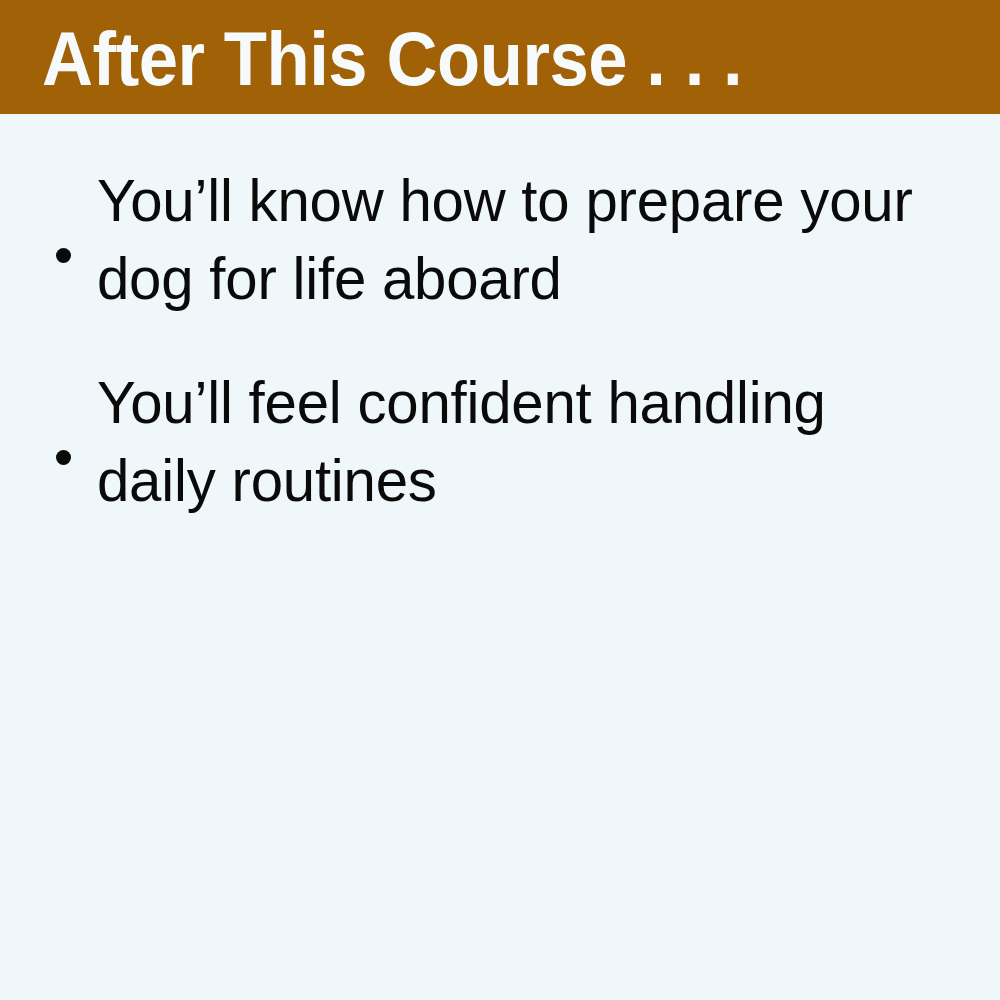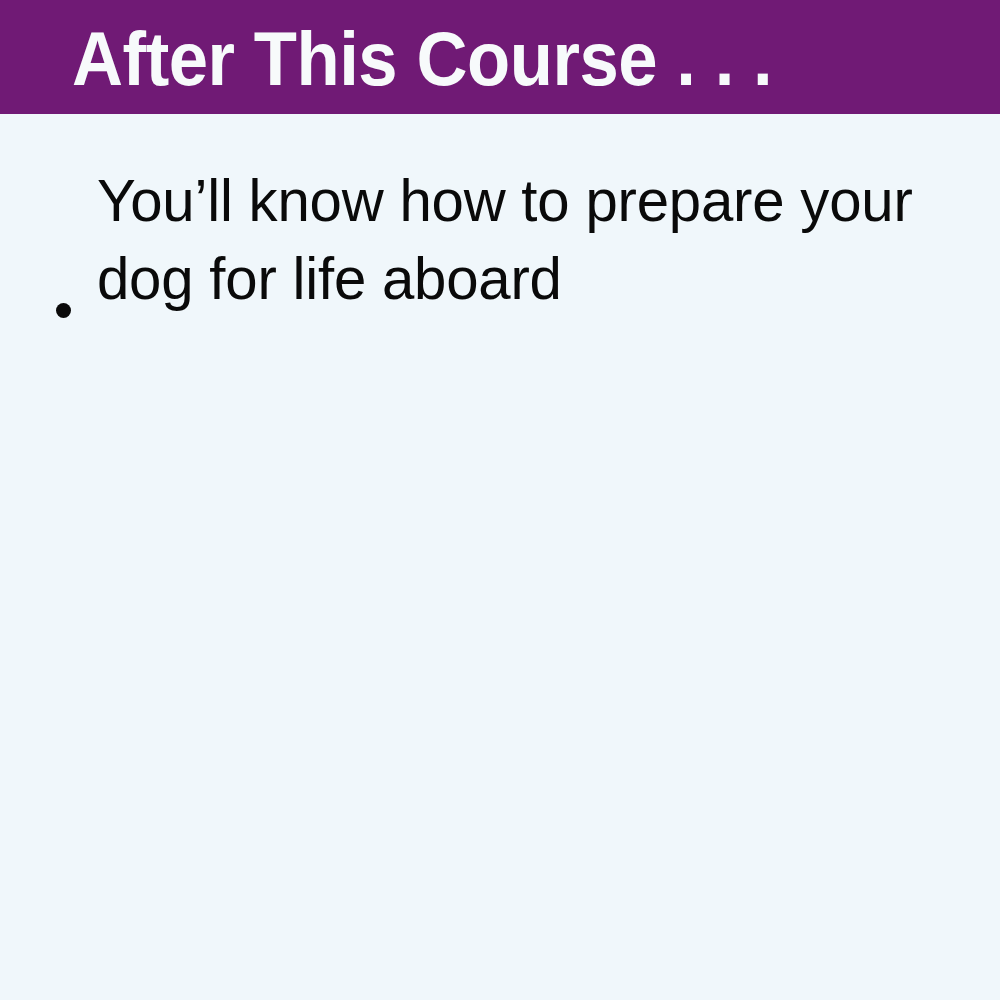--- a/index.html
+++ b/index.html
@@ -24,25 +24,25 @@
     box-sizing: border-box;
   }
 
   
   .header-band {
     position: absolute;
     left: 0;
     top: 0;
     width: 1000px;
     height: 114px;
-    background: #701a75;
+    background: #a16207;
     display: flex;
     align-items: center;
     box-sizing: border-box;
-    padding-left: 72px;
+    padding-left: 42px;
   }
 
   .header-title {
     color: #f7fafb;
     font-family: "Liberation Sans", sans-serif;
     font-weight: 700;
     font-size: 76px;
     line-height: 76px;
     letter-spacing: -0.5px;
     transform: scaleX(0.93);
@@ -74,21 +74,21 @@
     display: block;
   }
 
   .bullet-item[data-index="0"] { top: 48px; }
   .bullet-item[data-index="1"] { top: 250px; }
   .bullet-item[data-index="2"] { top: 452px; }
   .bullet-item[data-index="3"] { top: 654px; }
 
   .bullet-row {
     display: flex;
-    align-items: flex-end;
+    align-items: center;
   }
 
   .bullet-marker {
     flex: 0 0 auto;
     width: 15px;
     height: 15px;
     border-radius: 50%;
     background: #0a0a0a;
     margin-top: 31px;
     margin-right: 26px;
@@ -120,18 +120,24 @@
 
   <ul class="bullet-list">
 
     <li class="bullet-item" data-index="0">
       <div class="bullet-row">
         <span class="bullet-marker"></span>
         <p class="bullet-text">You’ll know how to prepare your dog for life aboard</p>
       </div>
     </li>
 
+    <li class="bullet-item" data-index="1">
+      <div class="bullet-row">
+        <span class="bullet-marker"></span>
+        <p class="bullet-text">You’ll feel confident handling daily routines</p>
+      </div>
+    </li>
 
 
 
   </ul>
 
 </div>
 
 </body></html>

